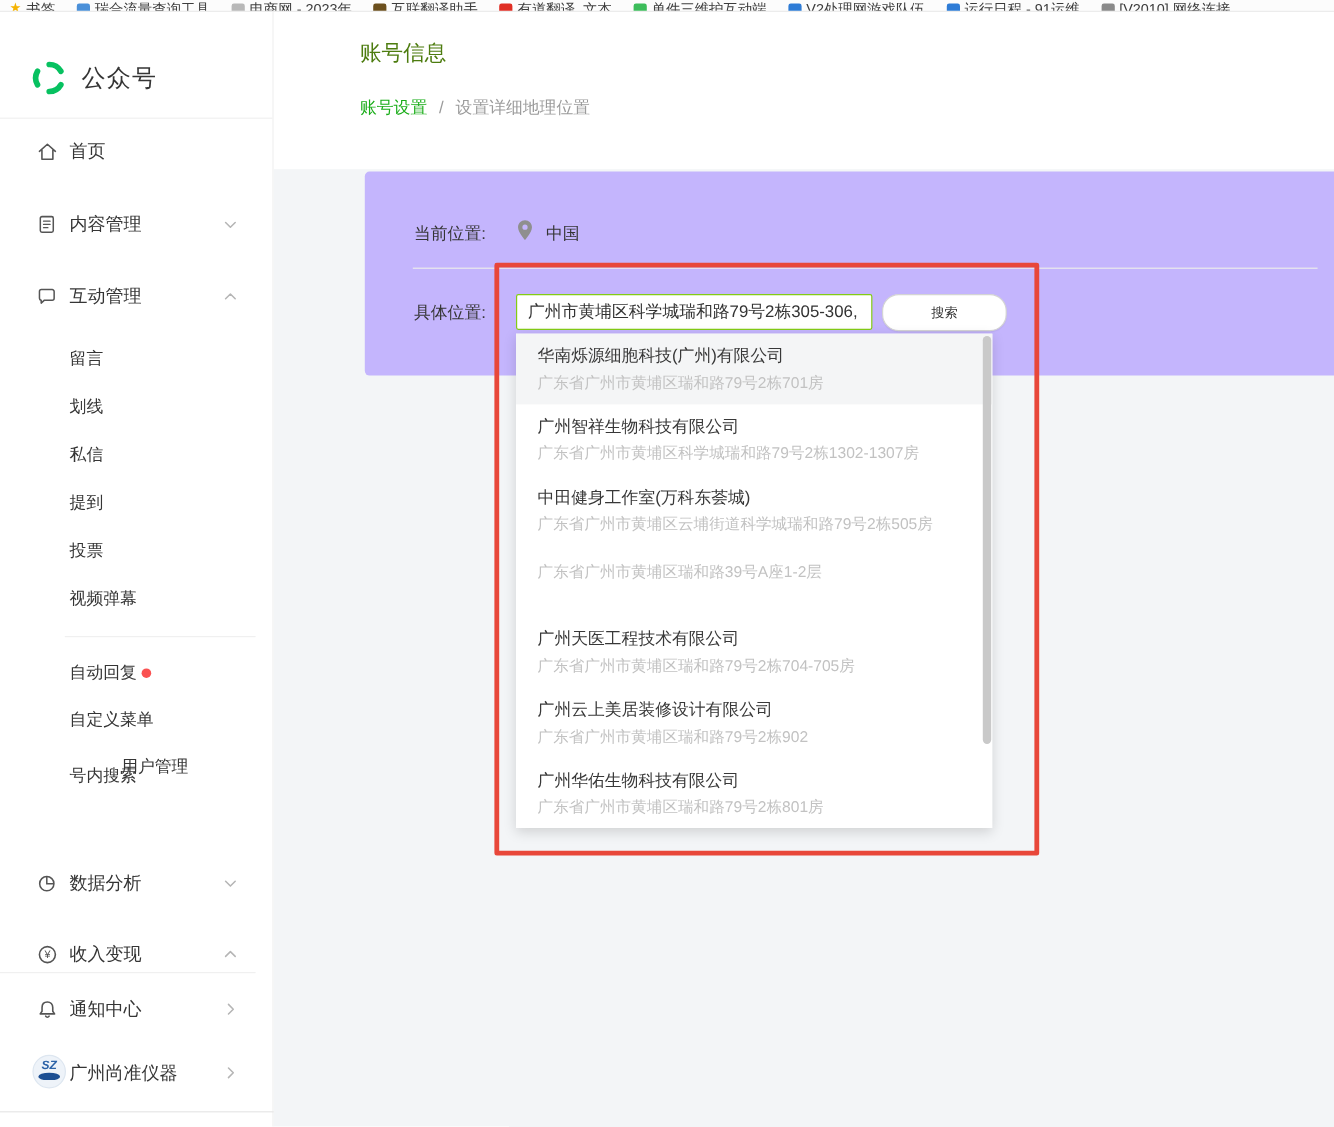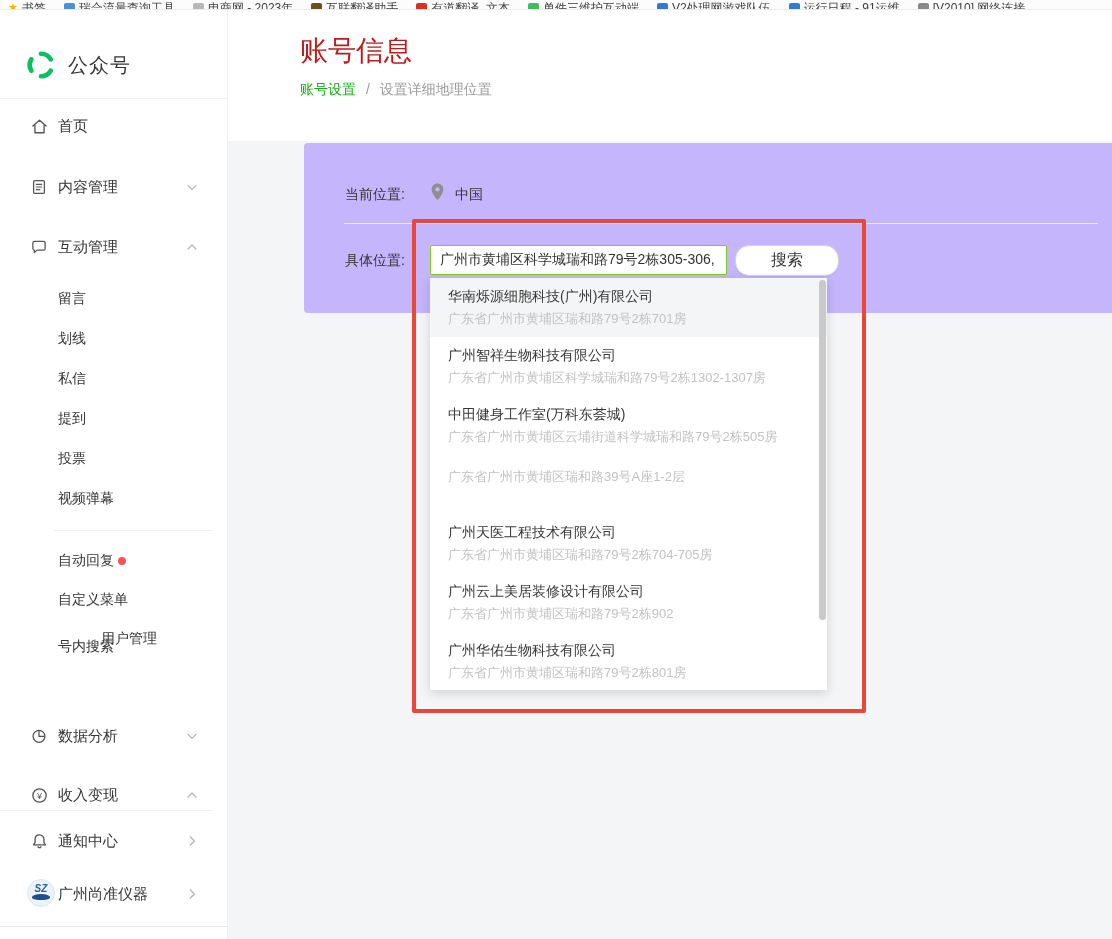--- a/index.html
+++ b/index.html
@@ -28,37 +28,37 @@
   .sub-label { position:absolute; left:58px; font-size:14px; color:#353535; }
   .nav-chevron { position:absolute; left:184px; width:16px; height:16px; }
   .red-dot { position:absolute; left:118px; top:9px; width:8px; height:8px; border-radius:50%; background:#fa5151; }
   .avatar { position:absolute; left:27px; top:-2px; width:28px; height:28px; border-radius:50%;
     background:#eef3f9; border:1px solid #dde6f0; overflow:hidden; text-align:center; }
   .avatar-sz { display:block; font-size:10px; font-weight:bold; font-style:italic; color:#2b62a7; margin-top:3px; }
   .avatar-wave { display:block; width:18px; height:6px; margin:0 auto; border-radius:50% 50% 40% 40%; background:#1c4f93; }
 
   
   .main-header { position:absolute; left:228px; top:10px; width:884px; height:131px; background:#fff; }
-  .page-title { position:absolute; left:72px; top:22px; font-size:28px; font-weight:500; color:#b91c1c;text-align:center; }
+  .page-title { position:absolute; left:72px; top:22px; font-size:18px; font-weight:500; color:#4d7c0f;text-align:center; }
   .breadcrumb { position:absolute; left:72px; top:71px; font-size:14px; }
   .bc-link { color:#1aad19; cursor:pointer; }
   .bc-sep { color:#9b9b9b; margin:0 6px; }
   .bc-current { color:#9b9b9b; }
 
   
   .content { position:absolute; left:228px; top:141px; width:884px; height:798px; background:#f3f5f7; }
   .card { position:absolute; left:76px; top:2px; right:0; height:170px; background:#c4b5fd; border-radius:4px 0 0 4px; }
   .form-label { position:absolute; font-size:14px; color:#353535; }
   .loc-value { position:absolute; left:151px; top:43px; font-size:14px; color:#353535; }
   .card-divider { position:absolute; left:40px; right:14px; top:80px; height:1px; background:#ebebeb; }
   .loc-input { position:absolute; left:126px; top:102px; width:297px; height:30px;
     border:1px solid #84cc16; border-radius:2px; background:#fff; padding:0 9px;
     font-size:14px; color:#333; font-family:inherit; outline:none; }
   .search-btn { position:absolute; left:431px; top:102px; width:104px; height:31px;
-    background:#fff; border:1px solid #d4d4d4; border-radius:14px; font-size:16px; color:#333;
+    background:#fff; border:1px solid #d4d4d4; border-radius:14px; font-size:11px; color:#333;
     font-family:inherit; cursor:pointer; box-shadow:0 1px 1px rgba(0,0,0,0.05); }
 
   
   .dropdown { position:absolute; left:430px; top:278px; width:397px; height:412px; background:#fff;
     box-shadow:0 3px 10px rgba(0,0,0,0.15); overflow:hidden; z-index:20; }
   .dd-item { position:relative; height:59px; padding:9px 30px 0 18px; cursor:pointer; }
   .dd-item.selected { background:#f4f5f6; }
   .dd-name { font-size:14px; color:#383838; line-height:19px; white-space:nowrap; overflow:hidden; }
   .dd-addr { font-size:13px; color:#c2c2c2; line-height:17px; margin-top:4px; white-space:nowrap; overflow:hidden; }
   .dd-scrollbar { position:absolute; right:1px; top:2px; width:7px; height:340px;

